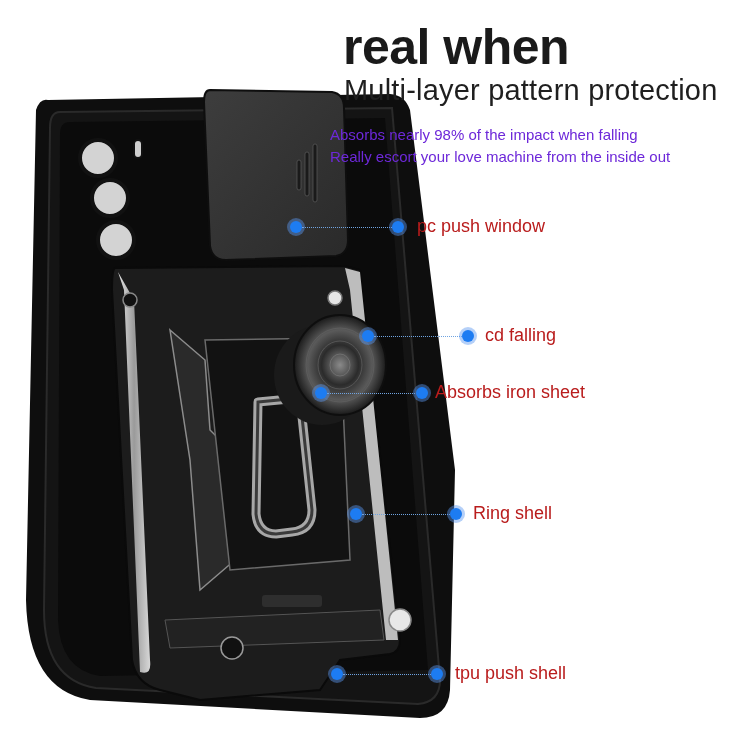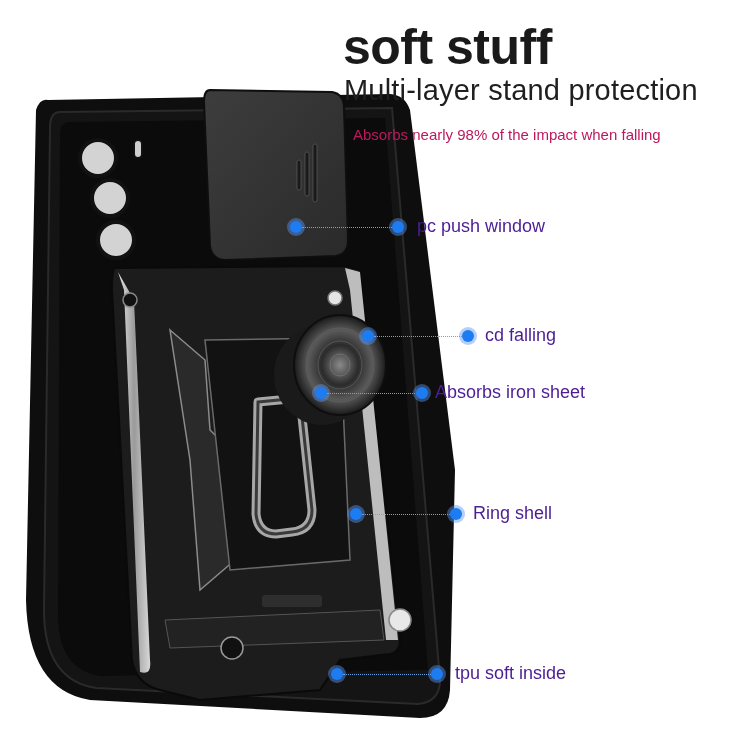--- a/index.html
+++ b/index.html
@@ -1,22 +1,22 @@
 <!DOCTYPE html>
 <html><head>
 <meta charset="utf-8">
 <style>
   html, body { margin:0; padding:0; background:#ffffff; }
   body { width:750px; height:750px; position:relative; overflow:hidden; font-family:"Liberation Sans", "DejaVu Sans", sans-serif; }
   .stage { position:absolute; left:0; top:0; width:750px; height:750px; }
   .headline { position:absolute; left:343px; top:22px; font-size:50px; font-weight:bold; color:#1a1a1a; letter-spacing:-0.5px; line-height:1; }
   .subhead { position:absolute; left:344px; top:76px; font-size:29px; color:#1f1f1f; line-height:1; letter-spacing:0.2px; }
-  .desc { position:absolute; left:353px; top:124px; font-size:15px; color:#be185d; line-height:22px; }
+  .desc { position:absolute; left:330px; top:124px; font-size:15px; color:#6d28d9; line-height:22px; }
   .desc div { white-space:nowrap; }
-  .callout-label { position:absolute; font-size:18px; color:#4c1d95; white-space:nowrap; line-height:1;text-align:center; }
+  .callout-label { position:absolute; font-size:18px; color:#b91c1c; white-space:nowrap; line-height:1;text-align:center; }
   .dot { position:absolute; width:12px; height:12px; border-radius:50%; background:#1d7cf2; box-shadow:0 0 0 3px rgba(90,150,240,0.45); }
   .line { position:absolute; height:0; border-top:1.5px dotted #6fa3e0; }
   svg.phone { position:absolute; left:0; top:0; }
 </style>
 </head>
 <body>
 
 <div class="stage">
 
   <svg class="phone" width="750" height="750" viewBox="0 0 750 750">
@@ -79,24 +79,25 @@
 
     <g>
       <ellipse cx="322" cy="375" rx="48" ry="50" fill="#1a1a1a"></ellipse>
       <ellipse cx="340" cy="365" rx="46" ry="50" fill="url(#cd)" stroke="#0e0e0e" stroke-width="2"></ellipse>
       <ellipse cx="340" cy="365" rx="34" ry="37" fill="none" stroke="#6a6a6a" stroke-width="0.8" opacity="0.6"></ellipse>
       <ellipse cx="340" cy="365" rx="22" ry="24" fill="none" stroke="#777" stroke-width="0.8" opacity="0.6"></ellipse>
       <ellipse cx="340" cy="365" rx="10" ry="11" fill="none" stroke="#888" stroke-width="0.8" opacity="0.6"></ellipse>
     </g>
   </svg>
 
-  <div class="headline">soft stuff</div>
-  <div class="subhead">Multi-layer stand protection</div>
+  <div class="headline">real when</div>
+  <div class="subhead">Multi-layer pattern protection</div>
   <div class="desc">
     <div>Absorbs nearly 98% of the impact when falling</div>
+    <div>Really escort your love machine from the inside out</div>
   </div>
 
   <div>
     <div class="dot" style="left:290px; top:221px;"></div>
     <div class="line" style="left:302px; top:227px; width:92px;"></div>
     <div class="dot" style="left:392px; top:221px;"></div>
     <div class="callout-label" style="left:417px; top:217px;">pc push window</div>
   </div>
 
   <div>
@@ -117,16 +118,16 @@
     <div class="dot" style="left:350px; top:508px;"></div>
     <div class="line" style="left:362px; top:514px; width:92px;"></div>
     <div class="dot" style="left:450px; top:508px;"></div>
     <div class="callout-label" style="left:473px; top:504px;">Ring shell</div>
   </div>
 
   <div>
     <div class="dot" style="left:331px; top:668px;"></div>
     <div class="line" style="left:343px; top:674px; width:92px;"></div>
     <div class="dot" style="left:431px; top:668px;"></div>
-    <div class="callout-label" style="left:455px; top:664px;">tpu soft inside</div>
+    <div class="callout-label" style="left:455px; top:664px;">tpu push shell</div>
   </div>
 
 </div>
 
 </body></html>

